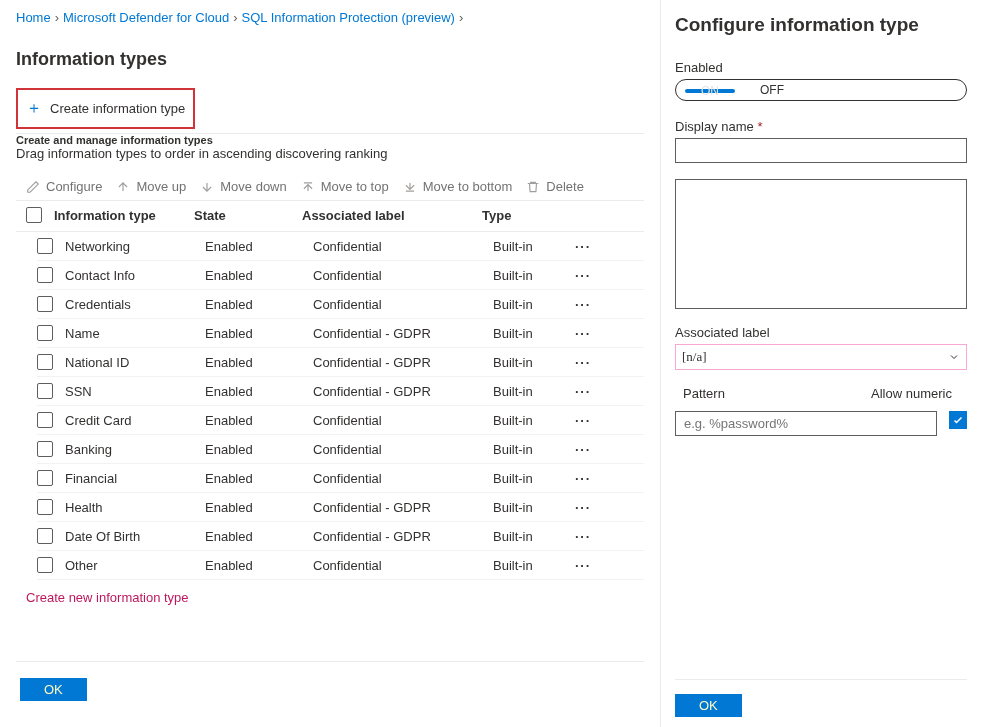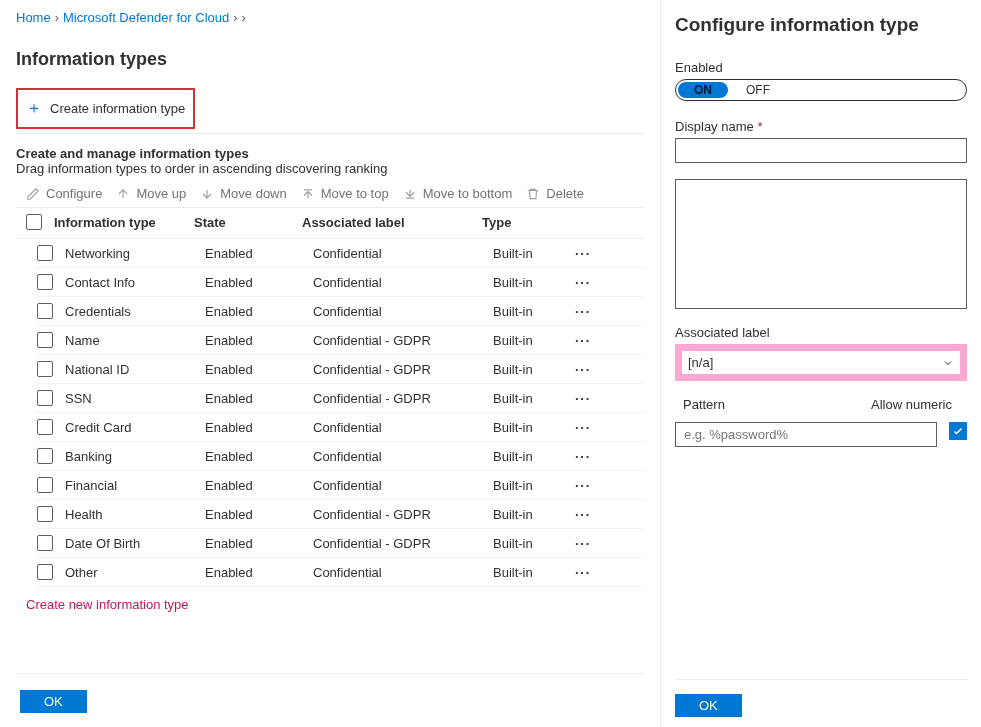--- a/index.html
+++ b/index.html
@@ -1,31 +1,31 @@
 <!DOCTYPE html>
 <html><head>
 <meta charset="utf-8">
 <style>
   * { box-sizing: border-box; margin: 0; padding: 0; }
   body { font-family: "Segoe UI", Arial, sans-serif; font-size: 13px; color: #323130; background: #fff; width: 981px; height: 727px; overflow: hidden; display: flex; }
-  .main { flex: 1; padding: 8px 16px 4px 16px; border-right: 1px solid #edebe9; display:flex; flex-direction:column; }
+  .main { flex: 1; padding: 8px 16px 16px 16px; border-right: 1px solid #edebe9; display:flex; flex-direction:column; }
   .panel { width: 320px; padding: 8px 14px 0 14px; display:flex; flex-direction:column; }
   
   .breadcrumb { display:flex; align-items:center; gap:4px; font-size:13px; flex-wrap:wrap; padding:2px 0 6px 0;}
   .breadcrumb a { color:#0078d4; text-decoration:none; }
   .breadcrumb .chev { color:#605e5c; }
   h1 { font-size:18px; font-weight:600; margin: 18px 0 14px 0; }
   
   .cmdbar { display:flex; align-items:center; padding:4px 0; border-top:0; border-bottom:1px solid #edebe9; }
   .cmd-create { display:flex; align-items:center; gap:8px; color:#323130; padding:4px 6px; cursor:pointer; }
   .highlight-box { border:2px solid #d13438; padding:4px 2px; }
   .plus-icon { color:#0078d4; font-size:16px; font-weight:300; }
   
-  .section-title { font-weight:600; margin-top:12px; font-size:13px; }
-  .section-sub { color:#323130; font-size:13px; }
+  .section-title { font-weight:600; font-size:11px; }
+  .section-sub { color:#323130; font-size:13px; margin-bottom:8px;}
   
   .toolbar { display:flex; align-items:center; gap:14px; color:#737373; padding:10px 0 6px 10px; border-bottom:1px solid #edebe9;}
   .tool { display:flex; align-items:center; gap:6px; cursor:default; }
   
   .table-head { display:flex; align-items:center; padding:6px 0 8px 10px; border-bottom:1px solid #edebe9; font-weight:600;}
   .col-check { width:28px; display:flex; align-items:center; }
   .col-name { width:140px; }
   .col-state { width:108px; }
   .col-label { width:180px; }
   .col-type { width:70px; }
@@ -36,44 +36,45 @@
   .link { color:#be185d; cursor:pointer; padding:10px 0 0 10px; display:inline-block;}
   
   .ok-btn { background:#0078d4; color:#fef9c3; border:none; padding:4px 24px; font-size:13px; cursor:pointer; }
   .ok-wrap { margin-top:auto; padding:16px 0 10px 4px; border-top:1px solid #edebe9; }
   
   .panel h2 { font-size:19px; font-weight:600; margin:6px 0 24px 0;}
   .field-label { font-size:13px; margin-bottom:4px; display:block;}
   .req { color:#a4262c; }
   .toggle { display:inline-flex; border:1px solid #323130; border-radius:12px; overflow:hidden; margin-bottom:18px; height:22px;}
   .toggle span { padding:2px 16px; font-size:12px; display:flex; align-items:center; }
-  .toggle .on { background:#0078d4; color:#0f172a; border-radius:10px; margin:2px;font-weight:bold; }
+  .toggle .on { background:#0078d4; color:#e5e5e5; border-radius:10px; margin:9px; }
   .toggle .off { color:#323130; }
   .text-input { width:100%; border:1px solid #605e5c; padding:4px 6px; font-size:13px; margin-bottom:16px; font-family:inherit;}
   textarea.text-input { height:130px; resize:none; }
-  .select-box { width:100%; border:7px solid #f9a8d4; padding:4px 6px; font-size:13px; margin-bottom:14px; display:flex; justify-content:space-between; align-items:center; cursor:pointer;}
+  .select-box { width:100%; border:1px solid #f9a8d4; padding:4px 6px; font-size:13px; margin-bottom:14px; display:flex; justify-content:space-between; align-items:center; cursor:pointer;font-family:Liberation Serif, serif;}
   .pattern-row { display:flex; gap:12px; align-items:flex-start;}
   .pattern-head { display:flex; margin:2px 0 10px 0;}
   .pattern-head .p1 { flex:1; padding-left:8px;}
   .pattern-head .p2 { width:96px; }
   .pattern-input { flex:1; border:1px solid #605e5c; padding:4px 8px; font-size:13px; font-family:inherit; color:#404040;}
   .check-on { width:18px; height:18px; background:#0078d4; display:flex; align-items:center; justify-content:center; }
   .check-on svg { width:12px; height:12px; }
   .panel .ok-wrap { margin-top:auto; border-top:1px solid #edebe9; padding:14px 0 10px 0;}
   svg { display:block; }
 </style>
 </head>
 <body>
 
 <div class="main">
   <nav class="breadcrumb">
     <a href="#">Home</a>
     <span class="chev">›</span>
     <a href="#">Microsoft Defender for Cloud</a>
     <span class="chev">›</span>
+    <a href="#">SQL Information Protection (preview)</a>
     <span class="chev">›</span>
   </nav>
 
   <h1>Information types</h1>
 
   <div class="cmdbar">
     <div class="highlight-box">
       <div class="cmd-create">
         <span class="plus-icon">＋</span>
         <span>Create information type</span>

